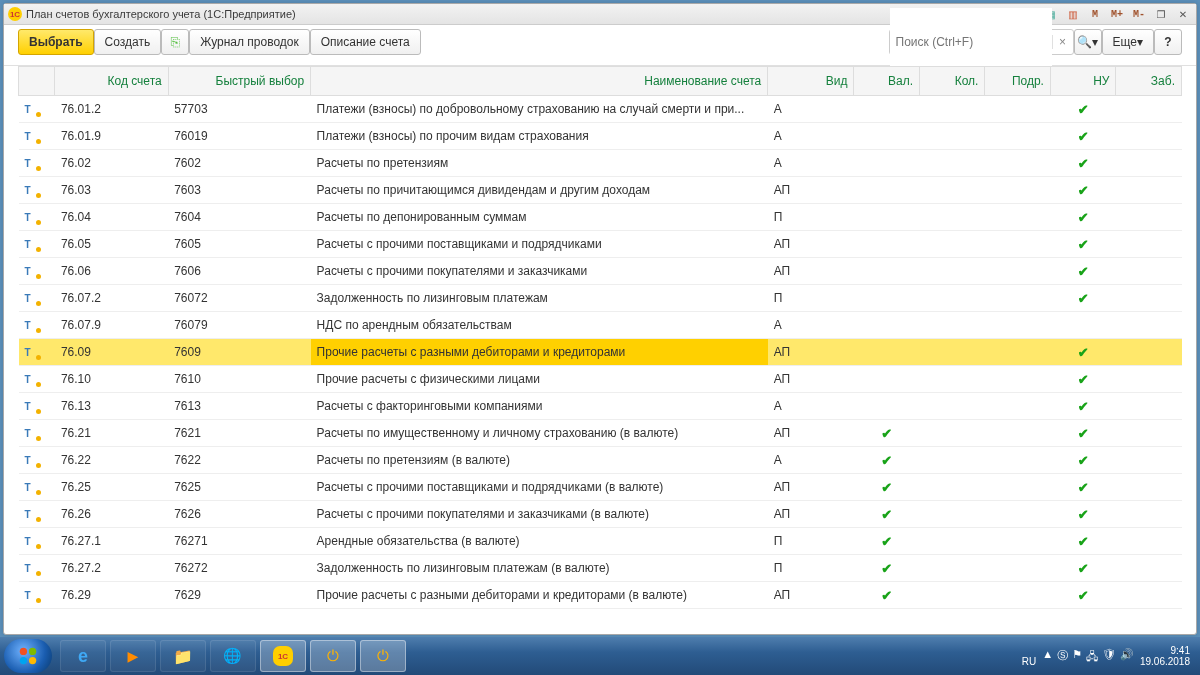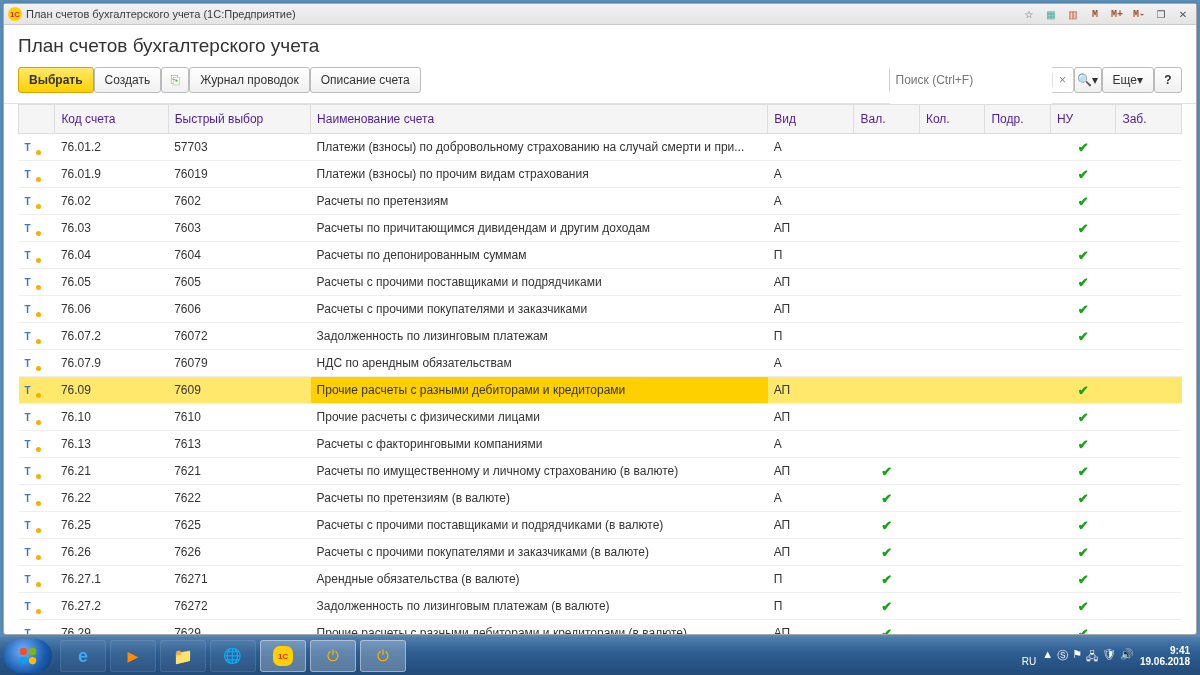--- a/index.html
+++ b/index.html
@@ -15,37 +15,37 @@
   .toolbar{display:flex;align-items:center;padding:4px 14px 10px 14px;border-bottom:1px solid #e0e0e0;}
   .btn{height:24px;border:1px solid #bbb;border-radius:3px;background:linear-gradient(#fff,#f0f0f0);padding:0 10px;display:flex;align-items:center;font-size:12px;color:#333;cursor:pointer;}
   .btn-primary{background:linear-gradient(#ffe96b,#ffd000);border-color:#d4a500;font-weight:bold;}
   .btn-icon{width:26px;padding:0;justify-content:center;}
   .tb-spacer{flex:1;}
   .search-wrap{display:flex;align-items:center;border:1px solid #ccc;border-radius:3px;height:24px;background:#fff;}
   .search-wrap input{border:none;outline:none;height:38px;width:150px;padding:15px 6px;font-size:12px;color:#888;}
   .search-wrap .clear{width:20px;text-align:center;color:#888;border-left:1px solid #e0e0e0;cursor:pointer;}
   .grid-wrap{flex:1;overflow:hidden;display:flex;flex-direction:column;padding:0 14px 4px 14px;}
   table.grid{width:100%;border-collapse:collapse;font-size:12px;}
-  table.grid th{background:#f5f5f5;border:1px solid #ddd;font-weight:normal;color:#4c1d95;padding:5px 6px;text-align:left;height:18px;}
+  table.grid th{background:#f5f5f5;border:1px solid #ddd;font-weight:normal;color:#15803d;padding:5px 6px;text-align:right;height:18px;}
   table.grid td{border-bottom:1px solid #eee;padding:3px 6px;height:20px;white-space:nowrap;overflow:hidden;text-overflow:ellipsis;}
   tr.sel td{background:#ffe86b !important;}
   tr.sel td.c-name{background:#ffd000 !important;}
   .row-icon{width:14px;height:12px;display:inline-block;position:relative;color:#3a7ab8;font-weight:bold;font-size:10px;}
   .row-icon::after{content:"";position:absolute;right:-2px;bottom:-1px;width:5px;height:5px;background:#f3b200;border-radius:50%;}
   .chk{color:#19a319;font-weight:bold;font-size:13px;text-align:center;}
   .col-center{text-align:center;}
   
   .taskbar{position:absolute;left:0;right:0;bottom:0;height:38px;background:linear-gradient(#4f7eae,#2e5e92 40%,#224a78);display:flex;align-items:center;padding:0 4px;}
   .start{width:48px;height:34px;border-radius:17px;background:radial-gradient(circle at 40% 35%,#6fb2ff,#1a5db0 60%,#093869);display:flex;align-items:center;justify-content:center;color:#fff;margin-right:6px;}
   .start svg{width:22px;height:22px;}
   .task{width:44px;height:30px;margin:0 2px;border-radius:3px;background:rgba(255,255,255,.05);display:flex;align-items:center;justify-content:center;border:1px solid rgba(255,255,255,.1);}
   .task.active{background:rgba(255,255,255,.25);border-color:rgba(255,255,255,.4);}
   .tray{margin-left:auto;display:flex;align-items:flex-end;gap:6px;color:#fff;font-size:10px;padding-right:6px;}
   .tray .icons{display:flex;gap:4px;font-size:11px;}
-  .tray .clock{text-align:right;line-height:1.1;font-weight:bold;}
+  .tray .clock{text-align:right;line-height:1.1;}
   .green-arrow{color:#55c040;}
   .q-btn{font-weight:bold;}
   
   .c-icon{width:22px;}
   .c-code{width:96px;}
   .c-quick{width:124px;}
   .c-name{width:420px;}
   .c-vid{width:70px;}
   .c-flag{width:50px;}
 </style>
@@ -63,23 +63,20 @@
       <span style="color:#4a9">▦</span>
       <span style="color:#c53">▥</span>
       <span class="mi">M</span>
       <span class="mi">M+</span>
       <span class="mi">M-</span>
       <span>❐</span>
       <span>✕</span>
     </div>
   </div>
 
-  <div class="page-header">
-    <div class="page-title">План счетов бухгалтерского учета</div>
-  </div>
 
   <div class="toolbar">
     <div class="btn btn-primary">Выбрать</div>
     <div class="btn">Создать</div>
     <div class="btn btn-icon">
         <span class="green-arrow">⎘</span>
       </div>
     <div class="btn">Журнал проводок</div>
     <div class="btn">Описание счета</div>
     <div class="tb-spacer"></div>

